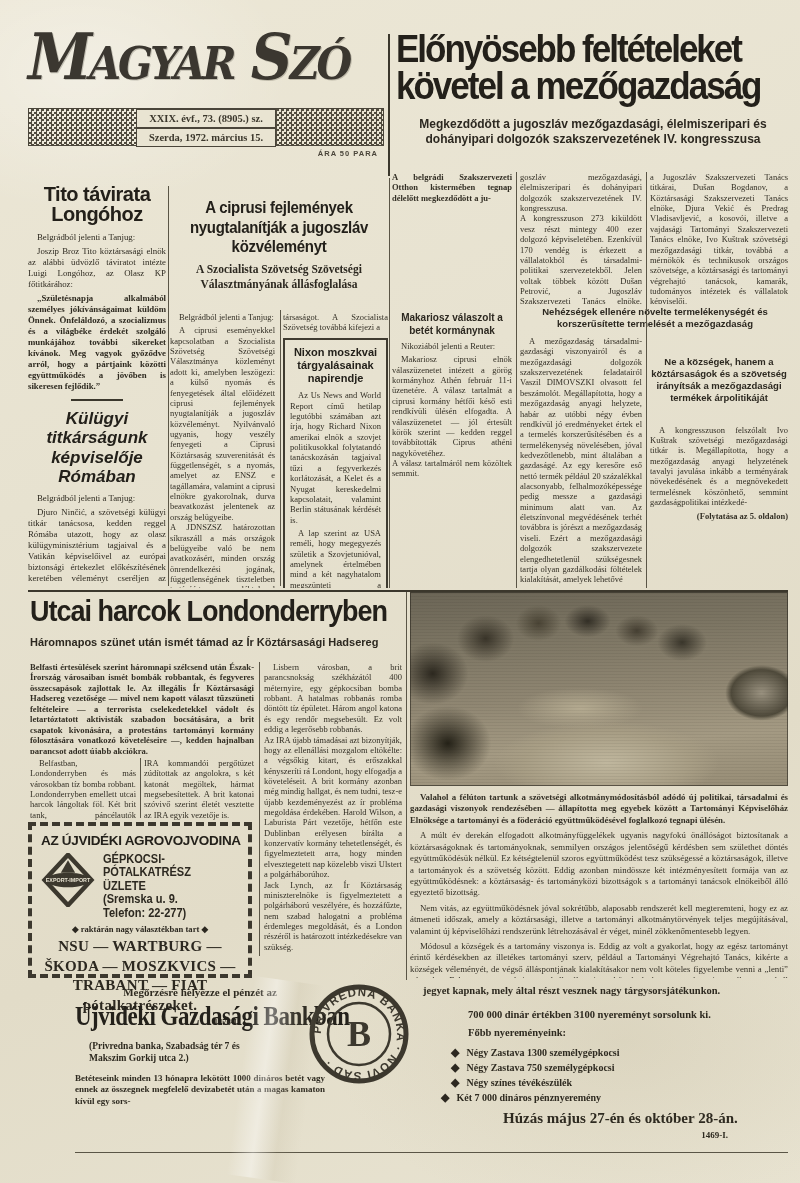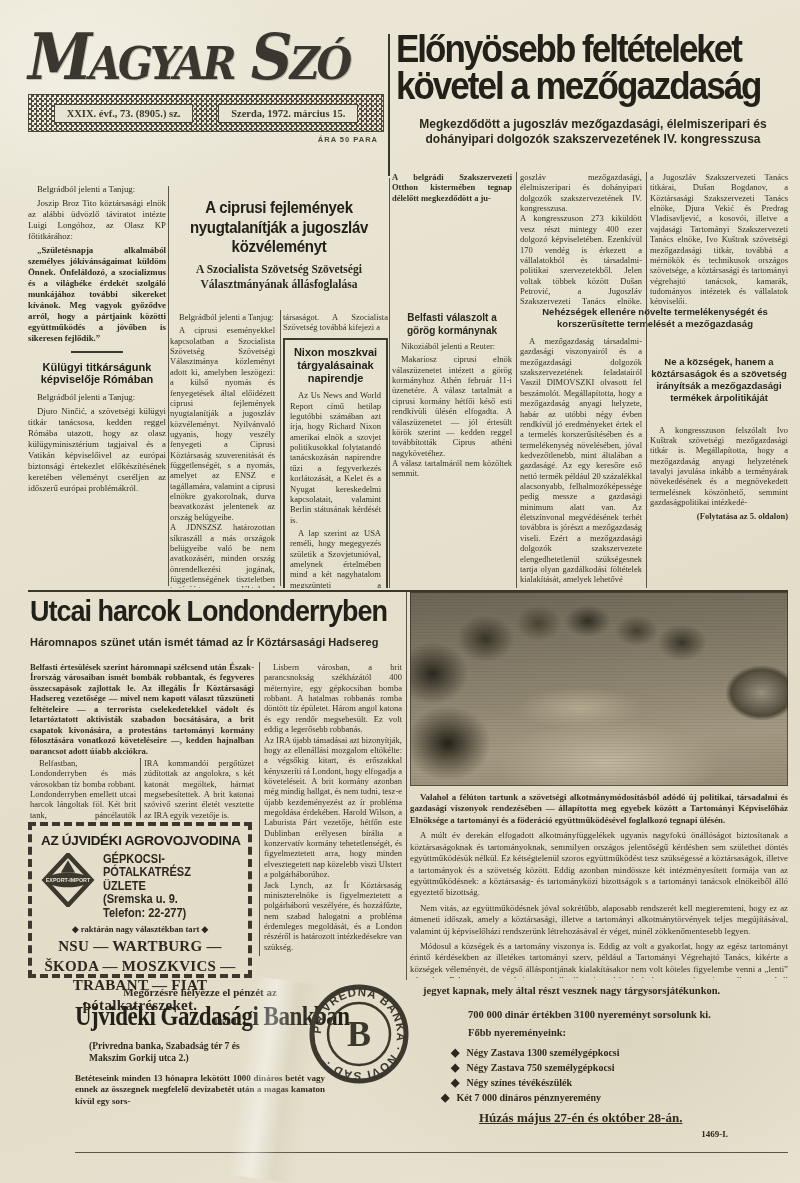--- a/index.html
+++ b/index.html
@@ -15,24 +15,24 @@
   .vrule{position:absolute;width:1px;background:#5a5546;}
   
   .masthead{left:28px;top:26px;width:356px;}
   .logo{
     font-family:"DejaVu Serif",serif;font-weight:bold;font-style:italic;font-variant:small-caps;
     font-size:58px;letter-spacing:-3px;line-height:1.0;color:#3b3730;
     transform:scaleY(1.08);transform-origin:left top;white-space:nowrap;
     text-shadow:1px 1px 0 rgba(60,55,45,.25);
   }
   .issue-strip{
-    margin-top:10px;height:36px;border:1px solid #4a453a;
+    margin-top:24px;height:36px;border:1px solid #4a453a;
     background-image:repeating-conic-gradient(#514c3f 0% 25%, rgba(0,0,0,0) 0% 50%);
     background-size:5px 5px;
-    display:flex;align-items:center;justify-content:space-evenly;
+    display:flex;align-items:center;justify-content:space-evenly;flex-direction:column;
   }
   .issue-box{
     background:#e9e4d2;border:1px solid #4a453a;font-weight:bold;font-size:10.5px;
     padding:3px 12px;white-space:nowrap;color:#3b372c;
   }
   .price{margin-top:3px;text-align:right;font-family:"Liberation Sans",sans-serif;
     font-weight:bold;font-size:7.5px;letter-spacing:1px;color:#4a453a;padding-right:6px;}
   .lead-head{left:396px;top:30px;width:394px;}
   .lead-head h1{
     margin:0;font-family:"Liberation Sans",sans-serif;font-weight:bold;
@@ -51,21 +51,21 @@
   .crosshead{font-family:"Liberation Sans",sans-serif;font-weight:bold;font-size:9.5px;
     line-height:1.28;text-align:center;color:#2c2820;}
   .subart-head{font-family:"Liberation Sans",sans-serif;font-weight:bold;font-size:10px;
     line-height:1.25;text-align:center;margin:6px 0 4px;color:#2c2820;}
   .cont{text-align:right;font-weight:bold;text-indent:0;}
   
   .left-rail{left:28px;top:184px;width:138px;height:402px;overflow:hidden;}
   .left-rail h2{margin:0 0 7px;font-family:"Liberation Sans",sans-serif;font-weight:bold;
     font-size:20px;line-height:1.02;text-align:center;letter-spacing:-.5px;color:#23201a;}
   .left-rail h3{margin:8px 0 6px;font-family:"Liberation Sans",sans-serif;font-weight:bold;
-    font-size:11px;line-height:1.15;text-align:center;color:#23201a;}
+    font-size:17px;line-height:1.15;text-align:center;color:#23201a;font-style:italic;}
   .left-rail{font-size:8.8px;line-height:1.25;text-align:justify;}
   .left-rail p{margin:0 0 3px;text-indent:9px;white-space:pre-line;}
   .end-rule{width:52px;height:2px;background:#3b372c;margin:7px auto;}
   
   .cy-head{left:170px;top:198px;width:218px;text-align:center;}
   .cy-head h2{margin:0;font-family:"Liberation Sans",sans-serif;font-weight:bold;
     font-size:15px;line-height:1.12;letter-spacing:-.3px;color:#23201a;transform:scaleY(1.15);transform-origin:center top;}
   .cy-head .sub{margin-top:14px;font-weight:bold;font-size:11.5px;line-height:1.25;color:#2c2820;}
   .nixon{border:2px solid #3f3b30;padding:6px 5px;margin-top:5px;}
   .nixon h3{margin:0 0 5px;font-family:"Liberation Sans",sans-serif;font-weight:bold;
@@ -121,21 +121,21 @@
     font-size:23px;letter-spacing:-.5px;white-space:nowrap;color:#23201a;transform:scaleY(1.15);transform-origin:left top;}
   .bank-addr{margin-top:12px;font-weight:bold;font-size:9.5px;line-height:1.3;padding-left:14px;white-space:pre-line;}
   .bank-body{margin-top:8px;font-weight:bold;font-size:9px;line-height:1.3;text-align:justify;}
   .bank-logo{position:absolute;left:234px;top:0;width:100px;height:100px;}
   .bank-right{position:absolute;left:348px;top:0;width:365px;}
   .bank-right .cont{font-weight:bold;font-size:10.5px;line-height:1.3;text-align:left;}
   .bank-right .total{margin:10px 0 0 45px;font-weight:bold;font-size:10.5px;line-height:1.3;width:270px;}
   .bank-right .label{margin:6px 0 8px 45px;font-weight:bold;font-size:10.5px;}
   .prize{margin:2px 0 0 28px;font-weight:bold;font-size:10px;display:flex;gap:7px;align-items:baseline;}
   .prize .di{font-size:11px;color:#2c2820;}
-  .draw{margin:6px 0 0 56px;font-weight:bold;font-size:13px;text-decoration:underline;}
+  .draw{margin:6px 0 0 80px;font-weight:bold;font-size:15px;}
   .bank-ref{margin:3px 0 0 0;text-align:right;font-weight:bold;font-size:9px;padding-right:60px;}
   .fold{position:absolute;left:240px;top:980px;width:70px;height:200px;
     background:linear-gradient(90deg,rgba(255,255,255,0),rgba(255,255,255,.4),rgba(180,170,140,.15),rgba(255,255,255,0));
     transform:rotate(8deg);pointer-events:none;}
 </style>
 </head>
 <body>
 
 <div class="page">
 
@@ -162,37 +162,38 @@
     <p class="nofirst">goszláv mezőgazdasági, élelmiszeripari és dohányipari dolgozók szakszervezetének IV. kongresszusa.
 A kongresszuson 273 kiküldött vesz részt mintegy 400 ezer dolgozó képviseletében. Ezenkívül 170 vendég is érkezett a vállalatokból és társadalmi-politikai szervezetekből. Jelen voltak többek között Dušan Petrović, a Jugoszláv Szakszervezeti Tanács elnöke, Milan Vukasović, Marijan Rožič, Mustafa Pijakić és Raif Dizdarević,</p>
   </div>
   <div class="col" style="left:650px;top:172px;width:138px;height:132px;">
     <p class="nofirst">a Jugoszláv Szakszervezeti Tanács titkárai, Dušan Bogdanov, a Köztársasági Szakszervezeti Tanács elnöke, Djura Vekić és Predrag Vladisavljević, a kosovói, illetve a vajdasági Tartományi Szakszervezeti Tanács elnöke, Ivo Kuštrak szövetségi mezőgazdasági titkár, továbbá a mérnökök és technikusok országos szövetsége, a köztársasági és tartományi végrehajtó tanácsok, kamarák, tudományos intézetek és vállalatok képviselői.</p>
   </div>
 
   <div class="abs crosshead" style="left:524px;top:306px;width:262px;">Nehézségek ellenére növelte termelékenységét és korszerűsítette termelését a mezőgazdaság</div>
 
   <div class="col" style="left:392px;top:306px;width:120px;height:282px;">
-    <h3 class="subart-head">Belfasti válaszolt a görög kormánynak</h3>
+    <h3 class="subart-head">Makariosz válaszolt a betét kormánynak</h3>
     <p>Nikoziából jelenti a Reuter:</p>
     <p>Makariosz ciprusi elnök válaszüzenetet intézett a görög kormányhoz Athén február 11-i üzenetére. A válasz tartalmát a ciprusi kormány hétfői késő esti rendkívüli ülésén elfogadta. A válaszüzenetet — jól értesült körök szerint — kedden reggel továbbították Ciprus athéni nagykövetéhez.
 A válasz tartalmáról nem közöltek semmit.</p>
   </div>
 
   <div class="col" style="left:520px;top:336px;width:122px;height:252px;">
     <p>A mezőgazdaság társadalmi-gazdasági viszonyairól és a mezőgazdasági dolgozók szakszervezetének feladatairól Vaszil DIMOVSZKI olvasott fel beszámolót. Megállapította, hogy a mezőgazdaság anyagi helyzete, habár az utóbbi négy évben rendkívül jó eredményeket értek el a termelés korszerűsítésében és a termelékenység növelésében, jóval kedvezőtlenebb, mint általában a gazdaságé. Az egy keresőre eső nettó termék például 20 százalékkal alacsonyabb, felhalmozóképessége pedig messze a gazdasági minimum alatt van. Az életszínvonal megvédésének terhét továbbra is jórészt a mezőgazdaság viseli. Ezért a mezőgazdasági dolgozók szakszervezete elengedhetetlenül szükségesnek tartja olyan gazdálkodási föltételek kialakítását, amelyek lehetővé</p>
   </div>
 
   <div class="col" style="left:650px;top:336px;width:138px;height:252px;">
     <h4 class="crosshead" style="margin:20px 0;">Ne a községek, hanem a köztársaságok és a szövetség irányítsák a mezőgazdasági termékek árpolitikáját</h4>
     <p>A kongresszuson felszólalt Ivo Kuštrak szövetségi mezőgazdasági titkár is. Megállapította, hogy a mezőgazdaság anyagi helyzetének tavalyi javulása inkább a terményárak növekedésének és a megnövekedett termelésnek köszönhető, semmint gazdaságpolitikai intézkedé-</p>
     <p class="cont">(Folytatása az 5. oldalon)</p>
   </div>
 
   <div class="abs left-rail">
+    <h2>Tito távirata Longóhoz</h2>
     <p>Belgrádból jelenti a Tanjug:</p>
     <p>Joszip Broz Tito köztársasági elnök az alábbi üdvözlő táviratot intézte Luigi Longóhoz, az Olasz KP főtitkárához:</p>
     <p class="b">„Születésnapja alkalmából személyes jókívánságaimat küldöm Önnek. Önfeláldozó, a szocializmus és a világbéke érdekét szolgáló munkájához további sikereket kívánok. Meg vagyok győződve arról, hogy a pártjaink közötti együttműködés a jövőben is sikeresen fejlődik.”</p>
     <div class="end-rule"></div>
     <h3>Külügyi titkárságunk képviselője Rómában</h3>
     <p>Belgrádból jelenti a Tanjug:</p>
     <p>Djuro Ninčić, a szövetségi külügyi titkár tanácsosa, kedden reggel Rómába utazott, hogy az olasz külügyminisztérium tagjaival és a Vatikán képviselőivel az európai biztonsági értekezlet előkészítésének keretében véleményt cseréljen az időszerű európai problémákról.</p>
   </div>
 
   <section class="abs cy-head">
@@ -203,21 +204,21 @@
   <div class="col" style="left:170px;top:312px;width:105px;height:276px;">
     <p>Belgrádból jelenti a Tanjug:</p>
     <p>A ciprusi eseményekkel kapcsolatban a Szocialista Szövetség Szövetségi Választmánya közleményt adott ki, amelyben leszögezi: a külső nyomás és fenyegetések által előidézett ciprusi fejlemények nyugtalanítják a jugoszláv közvéleményt. Nyilvánvaló ugyanis, hogy veszély fenyegeti a Ciprusi Köztársaság szuverenitását és függetlenségét, s a nyomás, amelyet az ENSZ e tagállamára, valamint a ciprusi elnökre gyakorolnak, durva beavatkozást jelentenek az ország belügyeibe.
 A JDNSZSZ határozottan síkraszáll a más országok belügyeibe való be nem avatkozásért, minden ország önrendelkezési jogának, függetlenségének tiszteletben tartásáért, s maradéktalanul támogatja a független és el nem kötelezett Ciprusi Köz-</p>
   </div>
 
   <div class="col" style="left:283px;top:312px;width:105px;height:276px;">
     <p class="nofirst">társaságot. A Szocialista Szövetség továbbá kifejezi a</p>
     <div class="nixon">
       <h3>Nixon moszkvai tárgyalásainak napirendje</h3>
-      <p>Az Us News and World Report című hetilap legutóbbi számában azt írja, hogy Richard Nixon amerikai elnök a szovjet politikusokkal folytatandó tanácskozásán napirendre tűzi a fegyverkezés korlátozását, a Kelet és a Nyugat kereskedelmi kapcsolatait, valamint Berlin státusának kérdését is.</p>
+      <p>Az Us News and World Report című hetilap legutóbbi számában azt írja, hogy Richard Nixon amerikai elnök a szovjet politikusokkal folytatandó tanácskozásán tagjaival tűzi a fegyverkezés korlátozását, a Kelet és a Nyugat kereskedelmi kapcsolatait, valamint Berlin státusának kérdését is.</p>
       <p>A lap szerint az USA reméli, hogy megegyezés születik a Szovjetunióval, amelynek értelmében mind a két nagyhatalom megszünteti a fegyverszállítást a Közel-Kelet országaiba.</p>
     </div>
   </div>
 
   <div class="vrule" style="left:168px;top:186px;height:400px;"></div>
   <div class="vrule" style="left:280px;top:310px;height:276px;"></div>
   <div class="vrule" style="left:389px;top:178px;height:410px;"></div>
   <div class="vrule" style="left:516px;top:172px;height:416px;"></div>
   <div class="vrule" style="left:646px;top:172px;height:416px;"></div>
 

